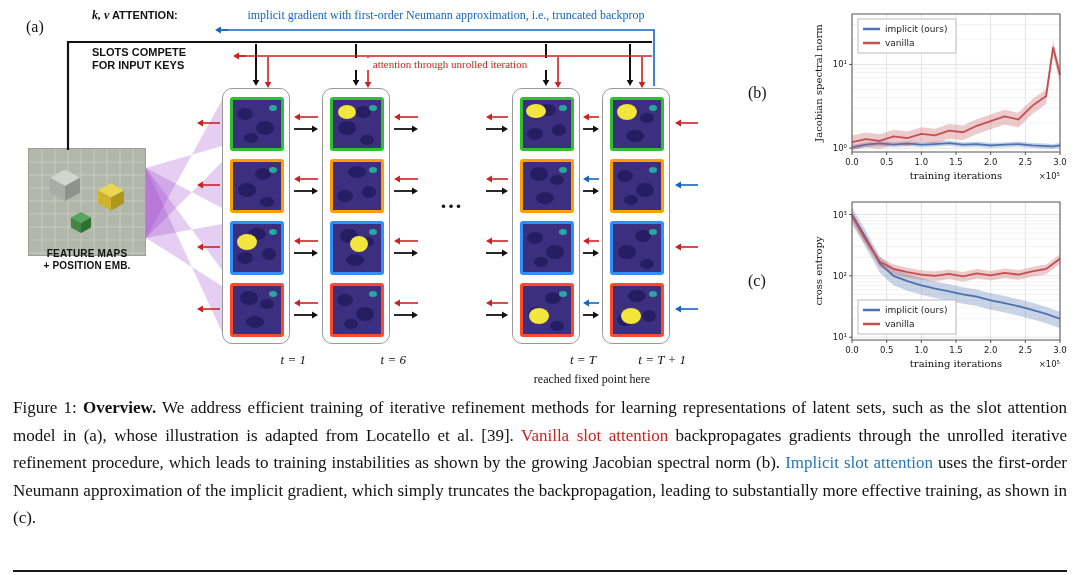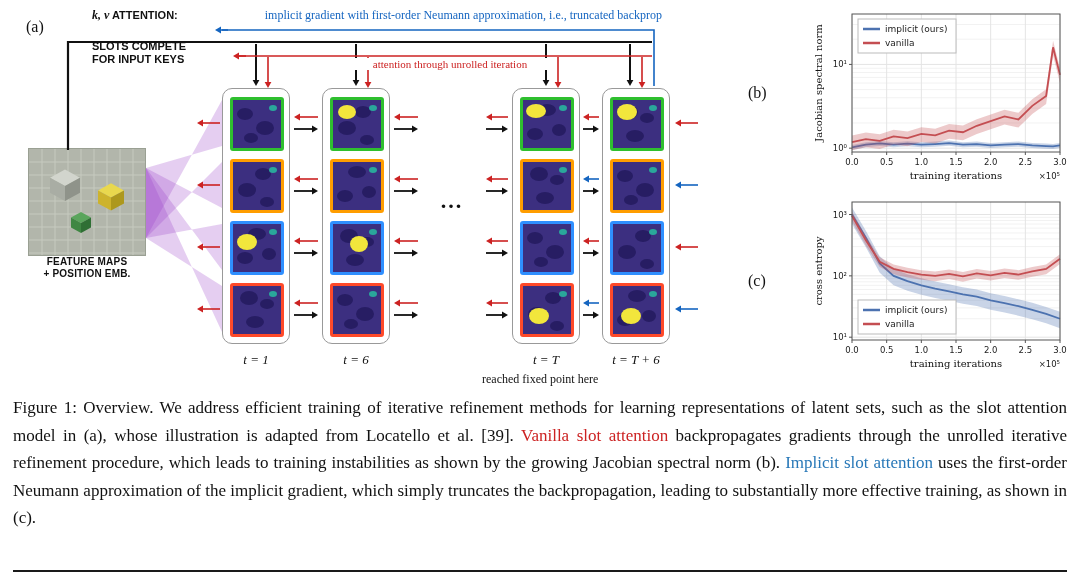--- a/index.html
+++ b/index.html
@@ -6,41 +6,41 @@
   html,body{background:#fff}
   body{width:1080px;height:575px;overflow:hidden;font-family:"Liberation Serif",serif;color:#111}
   #page{position:relative;width:1080px;height:575px;background:#fff}
   .lbl{position:absolute;z-index:6}
   #diagram{position:absolute;left:0;top:0;width:760px;height:392px}
   #fan-svg{position:absolute;left:0;top:0;z-index:2}
   #arrow-svg{position:absolute;left:0;top:0;z-index:4;pointer-events:none}
   #panel-a-label,#panel-b-label,#panel-c-label{font:16px "Liberation Serif",serif}
   #kv-wrap{left:92px;top:8px;font:bold 11px "Liberation Sans",sans-serif;white-space:nowrap}
   #kv-wrap .kv-i{font:italic bold 12px "Liberation Serif",serif}
-  #slots-label{left:92px;top:40px;font:bold 11px/13px "Liberation Sans",sans-serif;white-space:pre-line}
-  #implicit-label{left:230px;top:8px;width:432px;text-align:right;font:12px "Liberation Serif",serif}
+  #slots-label{left:92px;top:46px;font:bold 11px/13px "Liberation Sans",sans-serif;white-space:pre-line}
+  #implicit-label{left:230px;top:8px;width:432px;text-align:center;font:12px "Liberation Serif",serif}
   #backprop-label{left:350px;top:58px;width:200px;text-align:center;font:11px "Liberation Serif",serif;background:#fff}
   #feat-wrap{position:absolute;left:28px;top:148px;width:118px;height:108px;z-index:3;border:1px solid #9aa093}
-  #feat-label{left:8px;top:256px;width:158px;text-align:center;font:bold 10px/12px "Liberation Sans",sans-serif;white-space:pre-line;letter-spacing:.2px}
+  #feat-label{left:8px;top:248px;width:158px;text-align:center;font:bold 10px/12px "Liberation Sans",sans-serif;white-space:pre-line;letter-spacing:.2px}
   .slot-col{position:absolute;top:88px;width:68px;height:256px;border:1.5px solid #999;border-radius:10px;background:#fff;z-index:3}
   .tile{position:absolute;left:7px;width:54px;height:54px;border:3px solid #000;border-radius:3px;overflow:hidden;background:#3c2f80}
   .tile svg{display:block}
-  .tlabel{position:absolute;top:352px;width:100px;text-align:center;font:italic 13px "Liberation Serif",serif;z-index:6}
+  .tlabel{position:absolute;top:352px;width:100px;text-align:right;font:italic 13px "Liberation Serif",serif;z-index:6}
   #ellipsis{left:424px;top:188px;width:56px;text-align:center;font:bold 22px "Liberation Serif",serif;letter-spacing:2px}
-  #fixed-point-label{left:482px;top:372px;width:220px;font:12px "Liberation Serif",serif}
+  #fixed-point-label{left:482px;top:372px;width:220px;text-align:center;font:12px "Liberation Serif",serif}
   #chart-b-svg,#chart-c-svg{position:absolute;left:810px;background:#fff}
   #chart-b-svg{top:6px}
   #chart-c-svg{top:194px}
   #panel-b-label{left:748px;top:84px}
   #panel-c-label{left:748px;top:272px}
   .tick{font:8.5px "DejaVu Sans",sans-serif;fill:#222}
   .axlabel{font:10px "DejaVu Serif",serif;fill:#111}
   .legend{font:9px "DejaVu Sans",sans-serif;fill:#222}
   #caption{position:absolute;left:13px;top:394px;width:1054px;font:17px/27.5px "Liberation Serif",serif;text-align:justify}
-  #caption .seg-bold{font-weight:normal}
+  #caption .seg-bold{font-weight:bold}
   #bottom-rule{position:absolute;left:13px;top:570px;width:1054px;height:2px;background:#1a1a1a}
 </style>
 </head>
 <body>
 
 <div id="page">
 
   <div id="diagram">
     <svg id="fan-svg" width="760" height="392">
         <polygon points="146,168 146,238 222,100 222,146" fill="rgba(150,60,200,0.25)"></polygon>
@@ -358,21 +358,21 @@
           <svg width="48" height="48" viewBox="0 0 48 48">
             <rect x="0" y="0" width="48" height="48" fill="#3c2f80"></rect>
             <ellipse cx="24" cy="10" rx="9" ry="6" fill="#271d63"></ellipse>
             <ellipse cx="12" cy="34" rx="8" ry="6" fill="#271d63"></ellipse>
             <ellipse cx="36" cy="30" rx="7" ry="6" fill="#271d63"></ellipse>
             <ellipse cx="40" cy="8" rx="4" ry="3" fill="#2aa79b"></ellipse>
             <ellipse cx="18" cy="30" rx="10" ry="8" fill="#f2e63c"></ellipse>
           </svg>
         </div>
       </div>
-      <div class="tlabel" style="left: 586px;">t = T + 6</div>
+      <div class="tlabel" style="left: 586px;">t = T + 1</div>
     </div>
 
   <div class="lbl" id="panel-b-label">(b)</div>
   <svg id="chart-b-svg" width="258" height="184">
       <line x1="42" y1="116.95754012504352" x2="250" y2="116.95754012504352" stroke="#f2f2f2"></line>
       <line x1="42" y1="102.21040094441534" x2="250" y2="102.21040094441534" stroke="#f2f2f2"></line>
       <line x1="42" y1="91.7471391806282" x2="250" y2="91.7471391806282" stroke="#f2f2f2"></line>
       <line x1="42" y1="83.631202833246" x2="250" y2="83.631202833246" stroke="#f2f2f2"></line>
       <line x1="42" y1="77" x2="250" y2="77" stroke="#f2f2f2"></line>
       <line x1="42" y1="71.3933978911088" x2="250" y2="71.3933978911088" stroke="#f2f2f2"></line>

